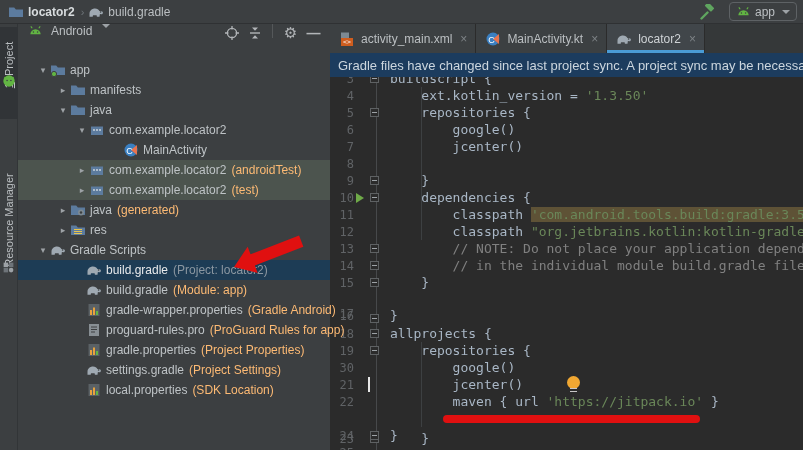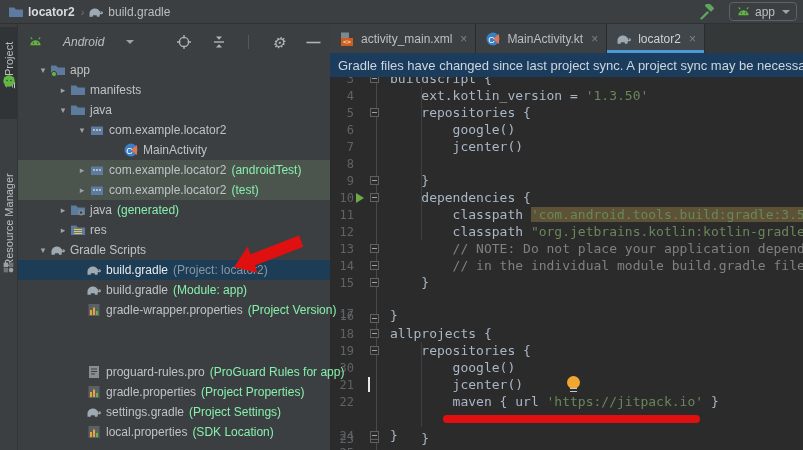--- a/index.html
+++ b/index.html
@@ -29,39 +29,39 @@
                font-size:11px; color:#bbbfc2; white-space:nowrap; cursor:pointer; }
   .vtab-text .mn { text-decoration:underline; }
   #vtab-project { top:71px; }
   #vtab-resman  { top:251px; width:110px; }
   .vtab-icon { position:absolute; left:2px; }
   #proj-tab-icon { top:50px; }
   #resman-icon { top:237px; }
 
   
   .project-panel { position:absolute; left:18px; top:24px; width:312px; height:426px; background:#3c3f41; z-index:4; }
-  .panel-header { height:36px; display:flex; align-items:center; padding:0 8px 0 10px; gap:18px;font-style:italic; }
+  .panel-header { height:36px; display:flex; align-items:flex-start; padding:0 8px 0 10px; gap:6px; }
   .panel-header .view-label { color:#bbbfc2; margin-left:2px; }
   .panel-header .caret-down { width:0; height:0; border-left:4px solid transparent; border-right:4px solid transparent;
                border-top:4px solid #9da2a6; margin-left:4px; }
   .panel-header .hspace { flex:1; }
   .ph-icon { width:17px; height:17px; display:flex; align-items:center; justify-content:center; cursor:pointer; color:#b2b5b8; }
   .ph-divider { width:1px; height:14px; background:#55585a; margin:0 3px; }
   .gear-glyph { font-size:15px; line-height:15px; color:#b2b5b8; }
   .minus-glyph { font-size:14px; color:#b2b5b8; font-weight:bold; }
 
   #tree { position:absolute; left:0; top:36px; width:312px; }
   .tree-row { height:20px; display:flex; align-items:center; white-space:nowrap; cursor:pointer; }
   .tree-row.selected { background:var(--selection-bg); }
   .tree-row.highlight { background:var(--highlight-bg); }
   .tree-arrow { width:14px; font-size:9px; color:#9da2a6; display:inline-block; text-align:center; flex:0 0 auto; }
   .tree-icon { width:18px; height:16px; display:inline-flex; align-items:center; flex:0 0 auto; }
   .tree-label { color:#bec3c6; margin-left:2px; }
   .tree-row.selected .tree-label { color:#e8eaec; }
-  .tree-ann { color:#86efac; margin-left:5px; }
+  .tree-ann { color:#fdba74; margin-left:5px; }
   .tree-row.selected .tree-ann { color:#8b97a1; }
 
   
   .editor { position:absolute; left:330px; top:24px; width:473px; height:426px; background:#2b2b2b; }
   .tabbar { position:absolute; left:0; top:0; width:473px; height:29px; background:#353839; display:flex; }
   .ed-tab { display:flex; align-items:center; gap:6px; padding:0 8px 0 9px; background:#3c4042;
             border-right:1px solid #2b2b2b; color:#bbbfc2; cursor:pointer; position:relative; font-size:12px; }
   .ed-tab.active { background:#41464a; color:#cfd3d6; }
   .ed-tab.active::after { content:""; position:absolute; left:0; right:0; bottom:0; height:3px; background:var(--accent); }
   .tab-close { color:#7d8286; font-size:12px; margin-left:2px; cursor:pointer; }
@@ -311,23 +311,23 @@
         <span class="tree-arrow"></span>
         <span class="tree-icon">
           <svg width="16" height="16" viewBox="0 0 16 16">
             <rect x="2.5" y="2" width="11" height="12" fill="#5a6165"></rect>
             <rect x="4" y="8" width="2" height="5" fill="#e8a33d"></rect>
             <rect x="7" y="5.5" width="2" height="7.5" fill="#e8a33d"></rect>
             <rect x="10" y="9" width="2" height="4" fill="#62b543"></rect>
           </svg>
         </span>
         <span class="tree-label">gradle-wrapper.properties</span>
-        <span class="tree-ann">(Project Version)</span>
-      </div>
-      <div class="tree-row" style="padding-left: 54px; margin-top: 42px;">
+        <span class="tree-ann">(Gradle Android)</span>
+      </div>
+      <div class="tree-row" style="padding-left: 54px;">
         <span class="tree-arrow"></span>
         <span class="tree-icon">
           <svg width="16" height="16" viewBox="0 0 16 16">
             <rect x="3" y="2" width="10" height="12" fill="#888f94"></rect>
             <path d="M5 5h6M5 7.5h6M5 10h4" stroke="#3c3f41" stroke-width="1"></path>
           </svg>
         </span>
         <span class="tree-label">proguard-rules.pro</span>
         <span class="tree-ann">(ProGuard Rules for app)</span>
       </div>

